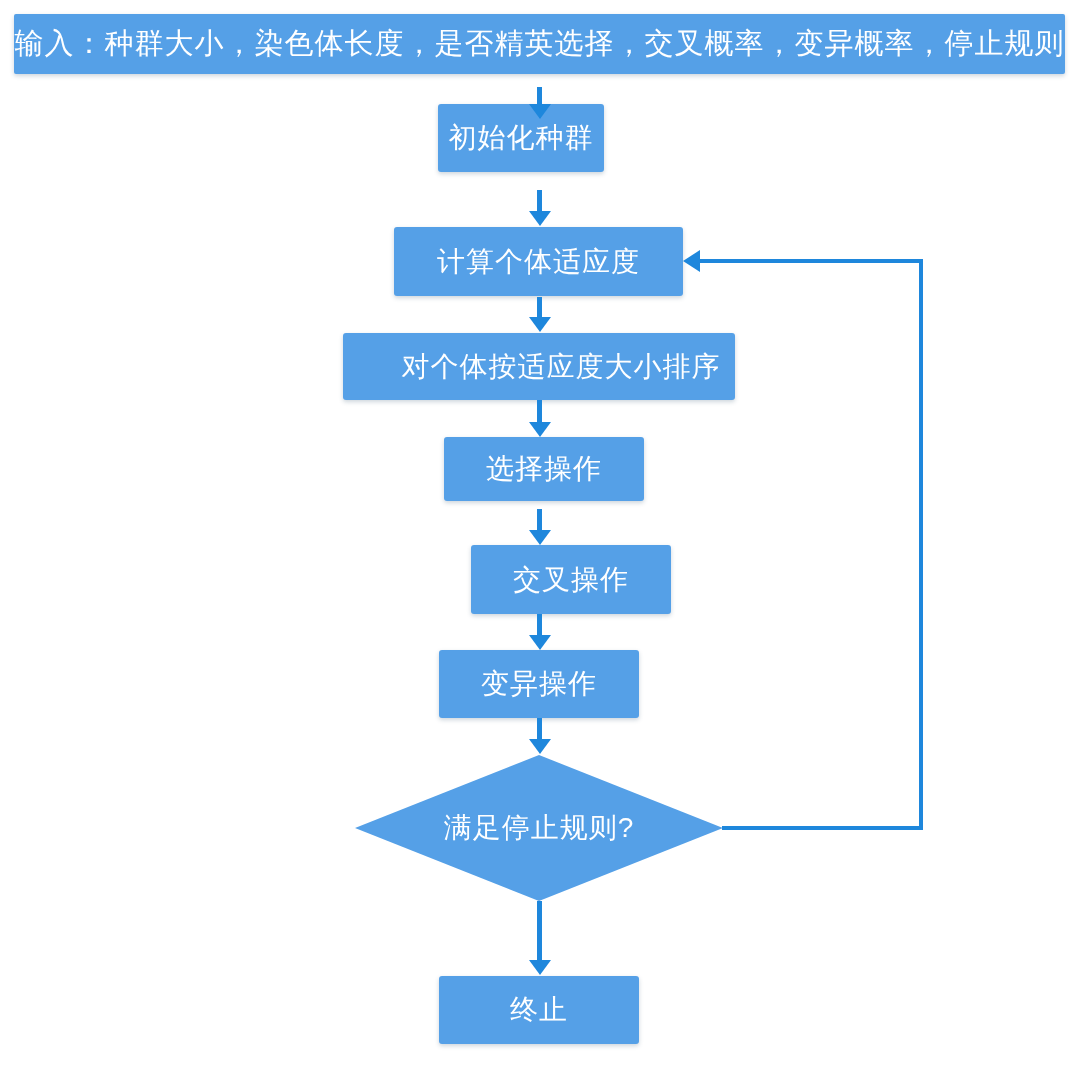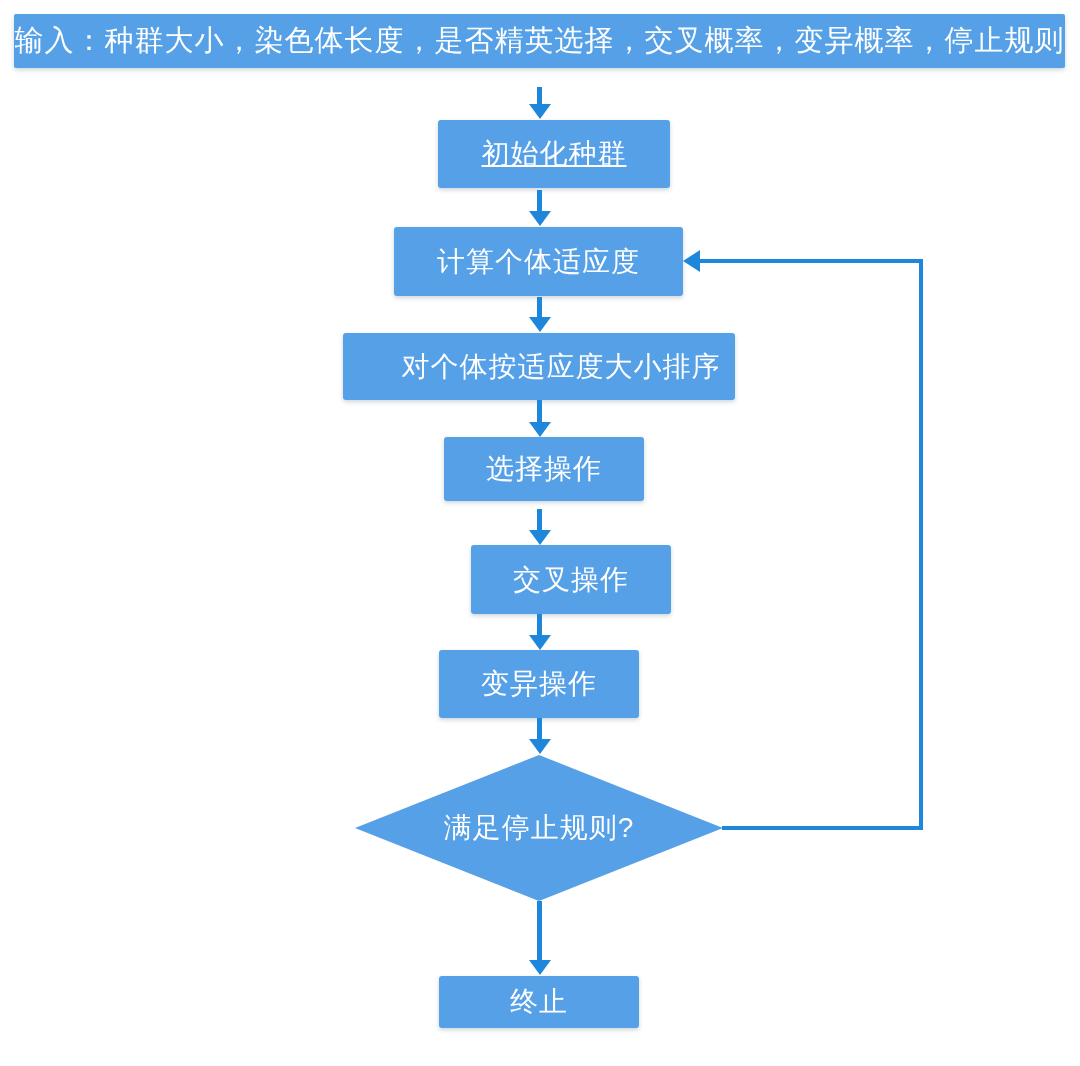--- a/index.html
+++ b/index.html
@@ -25,31 +25,31 @@
     align-items:center;
     justify-content:center;
     font-size:28px;
     letter-spacing:1px;
     border-radius:3px;
     box-shadow:0 2px 4px rgba(60,90,120,0.25);
     box-sizing:border-box;
     text-align:center;
   }
   .banner{
-    left:14px; top:14px; width:1051px; height:54px;
+    left:14px; top:14px; width:1051px; height:60px;
     font-size:29px;
     border-radius:2px;
   }
-  .box-init      { left:438px; top:120px; width:232px; height:68px;text-decoration:underline; }
+  .box-init      { left:438px; top:104px; width:166px; height:68px; }
   .box-fitness   { left:394px; top:227px; width:289px; height:69px;font-family:Liberation Serif, serif; }
   .box-sort      { left:343px; top:333px; width:392px; height:67px;padding-left:44px; }
   .box-select    { left:438px; top:437px; width:200px; height:64px;margin-left:6px; }
   .box-crossover { left:439px; top:545px; width:200px; height:69px;margin-left:32px; }
   .box-mutation  { left:439px; top:650px; width:200px; height:68px; }
-  .box-terminate { left:439px; top:976px; width:200px; height:52px; }
+  .box-terminate { left:439px; top:976px; width:200px; height:68px; }
   .diamond{
     left:355px; top:755px; width:368px; height:146px;
     clip-path:polygon(50% 0, 100% 50%, 50% 100%, 0 50%);
     border-radius:0;
     box-shadow:none;
   }
   
   .stem-v{position:absolute;width:5px;background:var(--arrow);}
   .seg-h{position:absolute;height:4px;background:var(--arrow);}
   .seg-v{position:absolute;width:4px;background:var(--arrow);}

